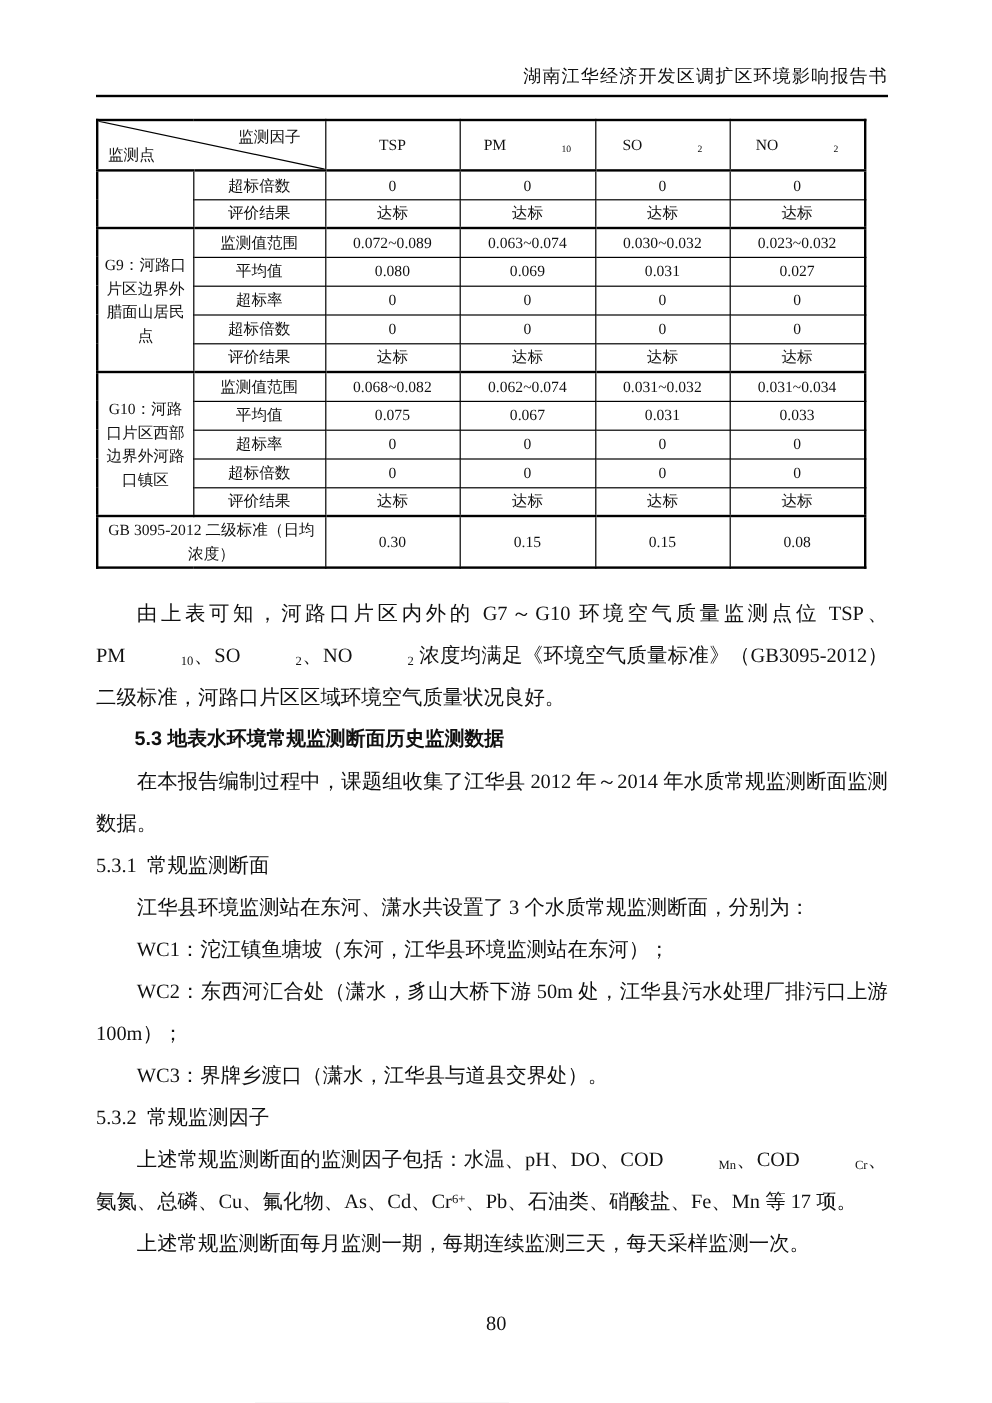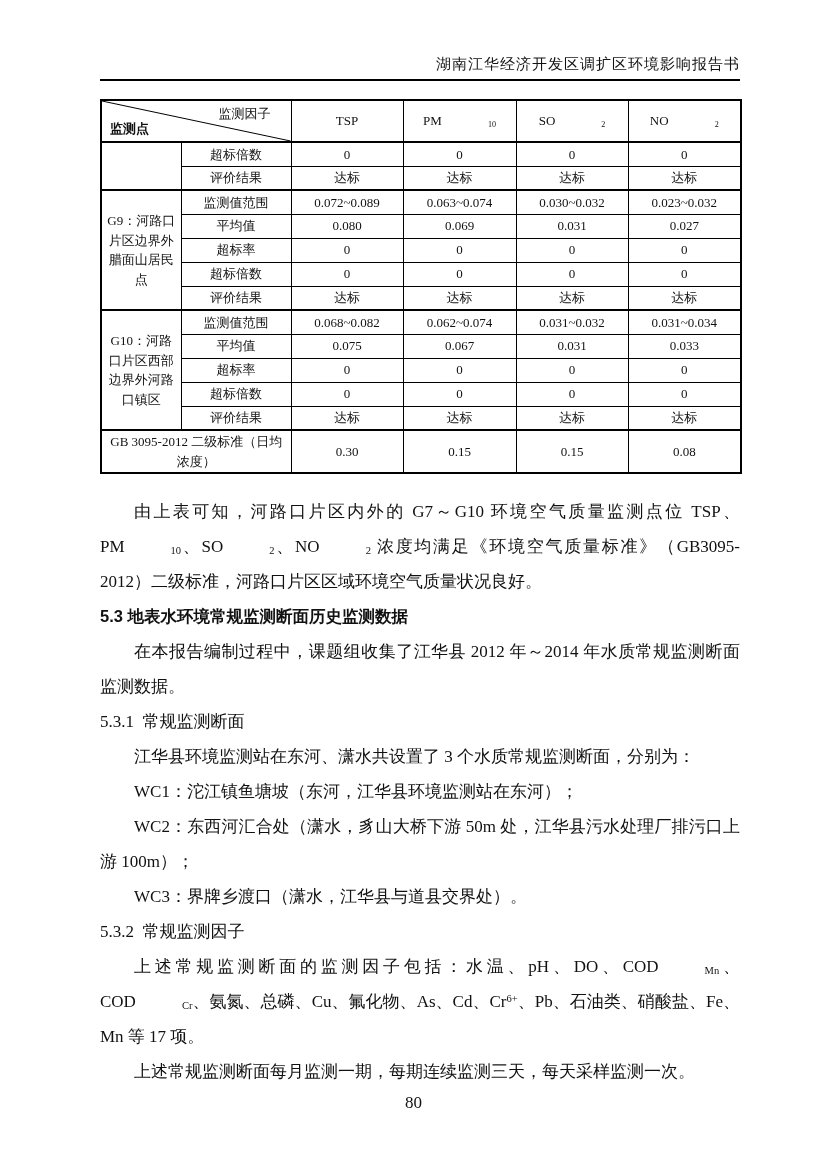--- a/index.html
+++ b/index.html
@@ -5,21 +5,21 @@
   * { margin: 0; padding: 0; box-sizing: border-box; }
   html, body { background: #e8e8e8; }
   .page {
     position: relative;
     width: 827px;
     height: 1169px;
     margin: 0 auto;
     background: #ffffff;
     font-family: "Liberation Serif", "DejaVu Serif", serif;
     color: #111111;
-    padding: 54px 87px 0 100px;
+    padding: 54px 87px 0 80px;
     overflow: hidden;
   }
   
   .header-title {
     text-align: right;
     font-size: 15px;
     letter-spacing: 1px;
     line-height: 20px;
   }
   .header-rule {
@@ -45,36 +45,37 @@
   }
   table.monitor thead th { height: 42px; }
   table.monitor tbody td { height: 24px; }
   tr.group-start td { border-top-width: 2px; }
   tr.footer-row td { height: 40px; border-top-width: 2px; }
   td.point { line-height: 1.65; padding: 2px 4px; }
   
   th.corner { position: relative; padding: 0; }
   th.corner svg { position: absolute; left: 0; top: 0; width: 100%; height: 100%; display: block; }
   th.corner .tr-label { position: absolute; top: 3px; right: 20px; font-size: 13px; }
-  th.corner .bl-label { position: absolute; bottom: 3px; left: 8px; font-size: 13px; font-weight: bold; }
+  th.corner .bl-label { position: absolute; bottom: 3px; left: 8px; font-size: 13px; }
   sub { font-size: 0.62em; vertical-align: -0.2em; line-height: 0; margin-left: 46px; }
   sup { font-size: 0.62em; vertical-align: 0.45em; line-height: 0; }
   
   .content {
     margin-top: 20px;
     font-size: 17px;
     line-height: 35px;
     text-align: justify;
   }
   .para { text-indent: 2em; }
   .heading-1 {
     font-family: "Liberation Sans", "DejaVu Sans", sans-serif;
     font-weight: bold;
     font-size: 16.5px;
     white-space: pre-wrap;
+    margin-left: 32px;
   }
   .heading-2 {
     font-size: 17px;
     white-space: pre-wrap;
   }
   
   .page-number {
     position: absolute;
     left: 0; right: 0;
     bottom: 56px;

